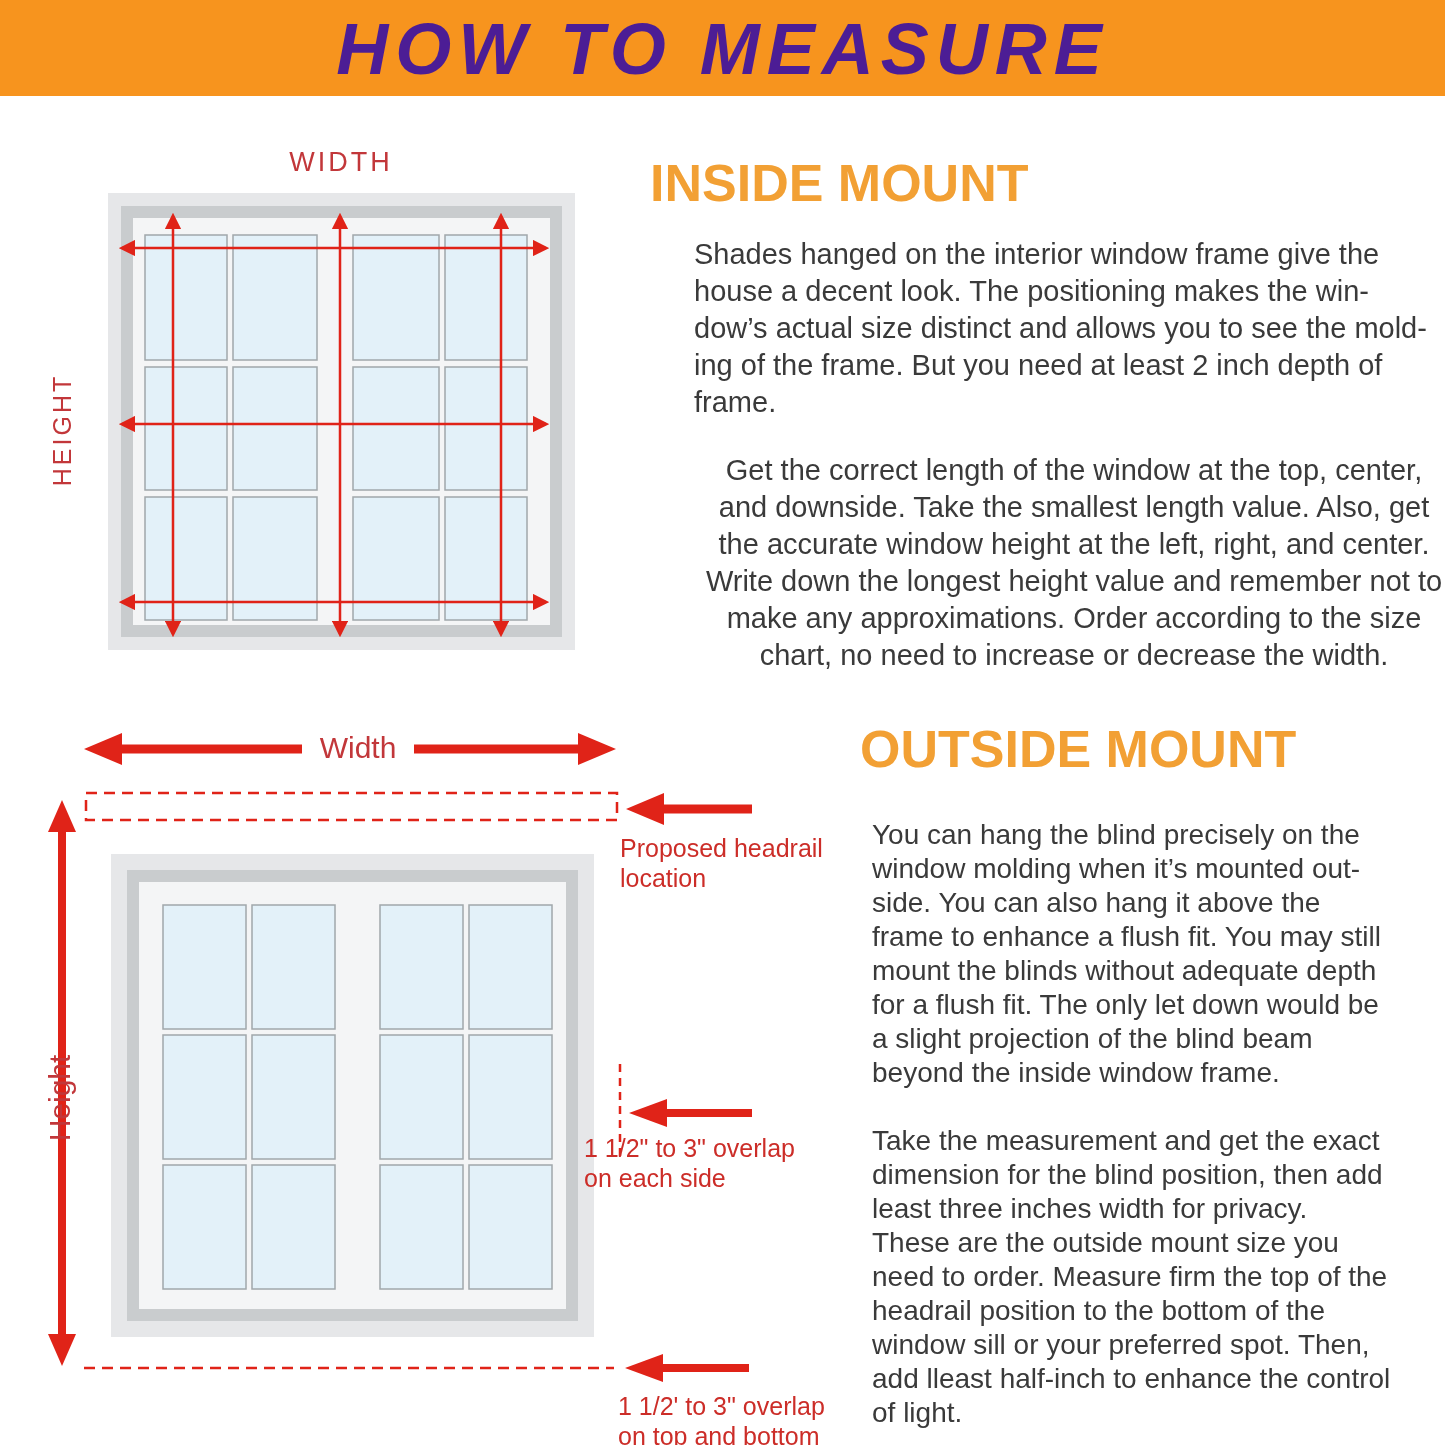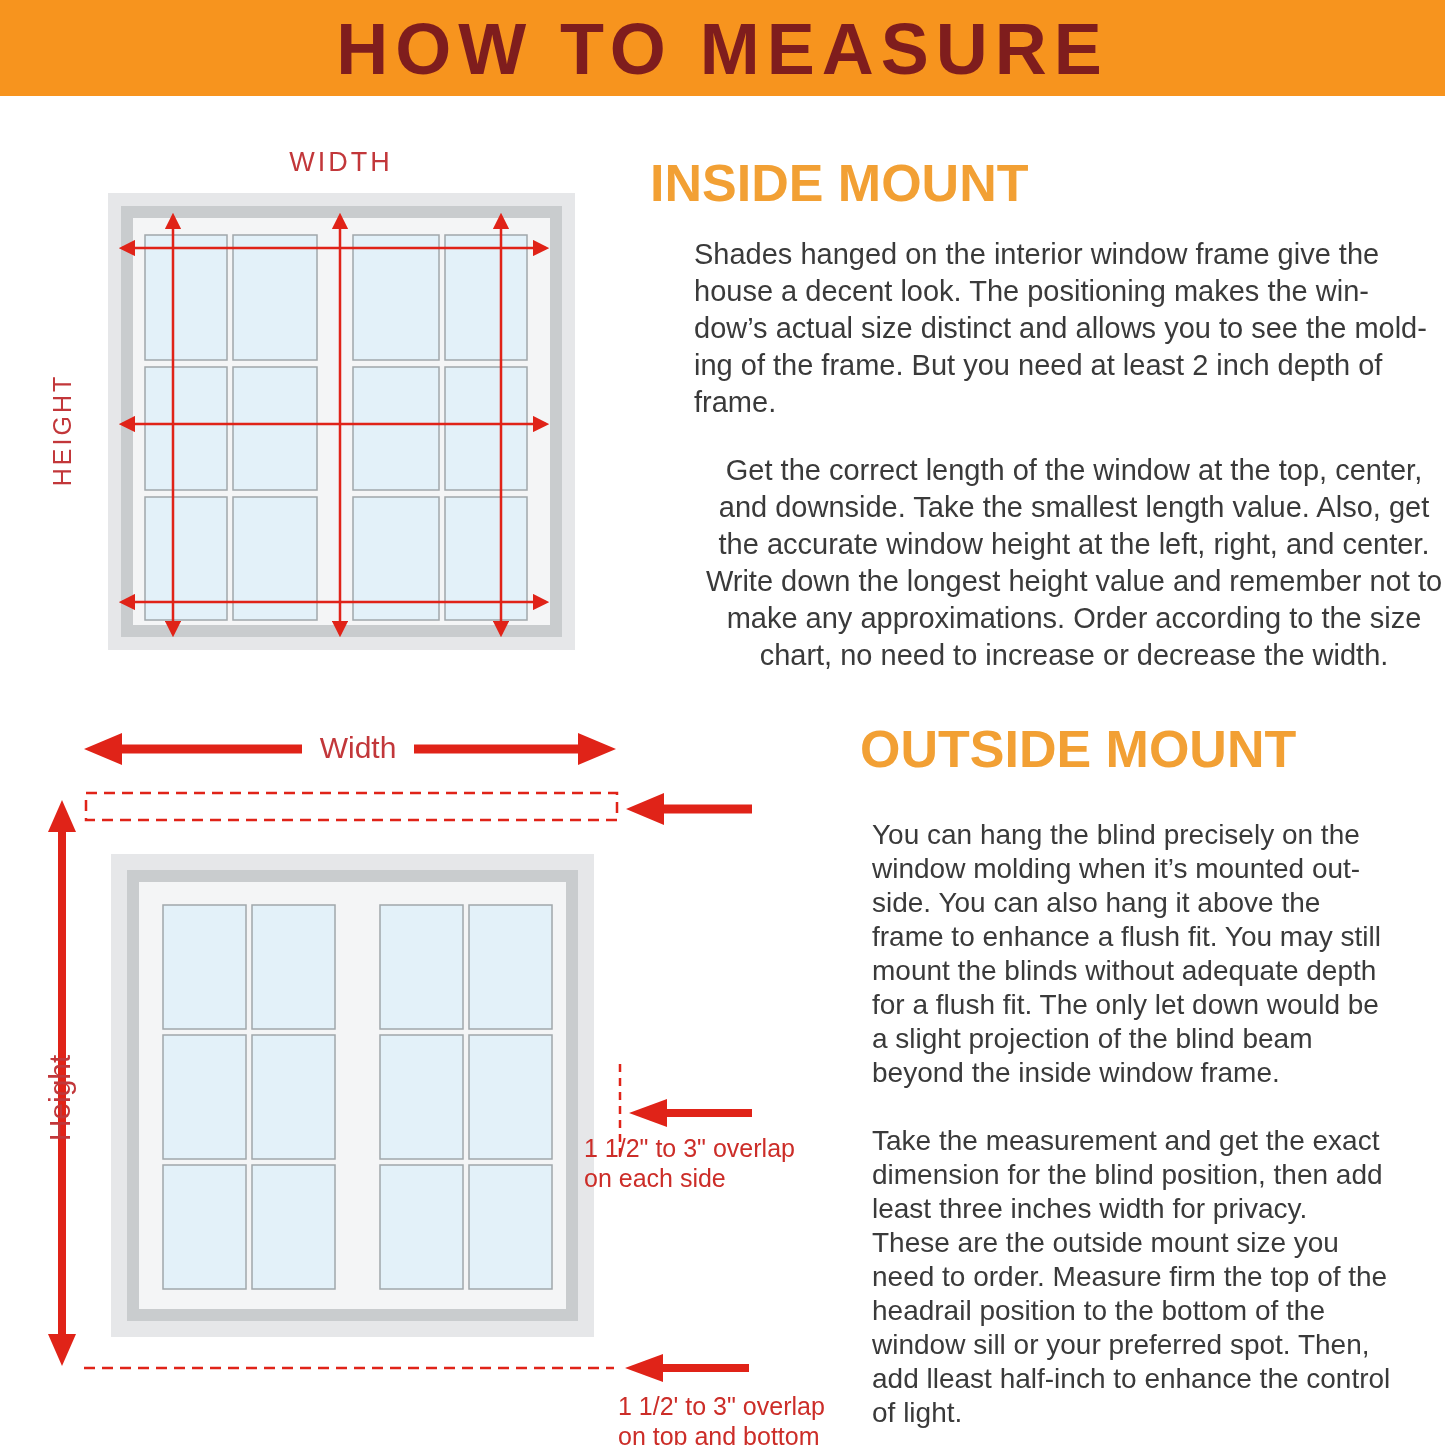--- a/index.html
+++ b/index.html
@@ -19,22 +19,23 @@
   .page{
     position:relative;width:1445px;height:1445px;background:#ffffff;
     font-family:"Liberation Sans", sans-serif;overflow:hidden;
   }
   .banner{
     position:absolute;left:0;top:0;width:1445px;height:96px;
     background:var(--banner-orange);
   }
   .banner-title{
     width:100%;height:96px;line-height:98px;text-align:center;
-    color:#7f1d1d;font-size:72px;font-weight:bold;letter-spacing:7px;
+    color:#4c1d95;font-size:72px;font-weight:bold;letter-spacing:7px;
     white-space:nowrap;
+    font-style:italic;
   }
   svg.diagram{position:absolute;left:0;top:0;}
   .fill-arrow{fill:var(--arrow-red);}
   .frame-outer{fill:var(--frame-outer);}
   .frame-bevel{fill:var(--frame-bevel);}
   .frame-inner{fill:var(--frame-inner);}
   .pane{fill:var(--pane-blue);stroke:var(--pane-border);stroke-width:1.5;}
   .thin-line{stroke:var(--arrow-red);stroke-width:2.5;fill:none;}
   .thick-line{stroke:var(--arrow-red);stroke-width:9;fill:none;}
   .thick-line-8{stroke:var(--arrow-red);stroke-width:8;fill:none;}
@@ -172,20 +173,22 @@
       <line class="thick-line-8" x1="659" y1="1368" x2="749" y2="1368"></line>
       <polygon class="fill-arrow" points="625,1368 663,1354 663,1382"></polygon>
     </g>
   </svg>
 
   <div class="lbl lbl-width-top">WIDTH</div>
   <div class="lbl lbl-height-top">HEIGHT</div>
 
   <div class="lbl lbl-width-bottom">Width</div>
   <div class="lbl lbl-height-bottom">Height</div>
+  <div class="note note-headrail">Proposed headrail
+location</div>
   <div class="note note-side">1 1/2" to 3" overlap
 on each side</div>
   <div class="note note-bottom">1 1/2' to 3" overlap
 on top and bottom</div>
 
   <div class="col-heading inside-heading">INSIDE MOUNT</div>
   <div class="para inside-para p-inside-1">Shades hanged on the interior window frame give the
 house a decent look. The positioning makes the win-
 dow’s actual size distinct and allows you to see the mold-
 ing of the frame. But you need at least 2 inch depth of

